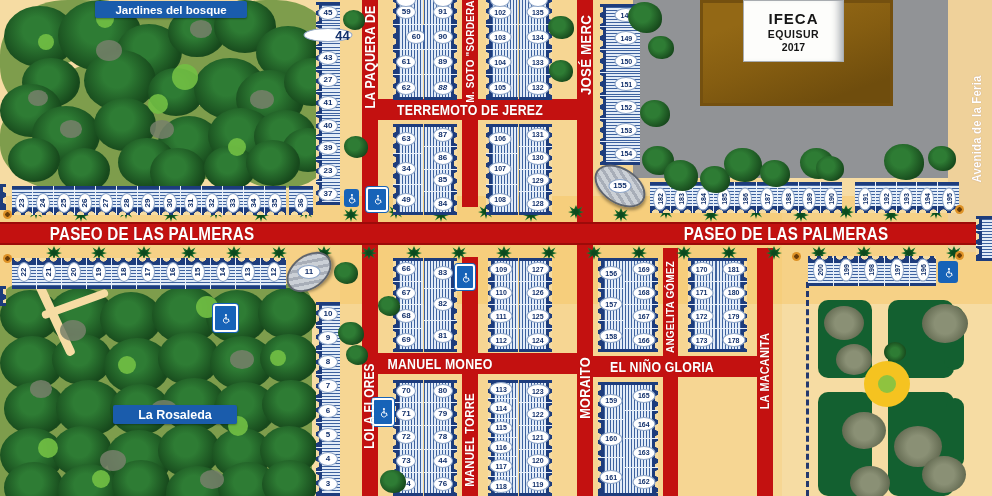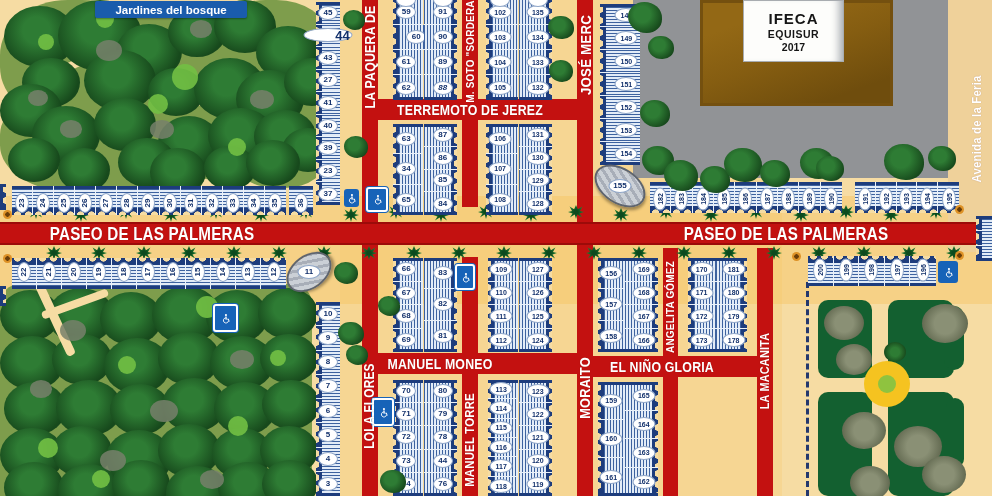--- a/index.html
+++ b/index.html
@@ -392,21 +392,21 @@
           <div style="position: absolute; background: rgb(29, 60, 124); left: 0px; right: 0px; top: 0px; height: 3px;"></div>
           <div class="num" style="width: 18px; height: 12px; font-size: 8px; left: 44%; top: 50%; transform: translate(-50%, -50%);">63</div>
         </div>
         <div class="caseta" style="background-image: repeating-linear-gradient(90deg, rgba(38, 78, 146, 0.85) 0px, rgba(38, 78, 146, 0.85) 1px, rgba(228, 237, 248, 0.95) 1px, rgba(228, 237, 248, 0.95) 3px); left: 0px; top: 30.3333px; width: 30px; height: 30.3333px; border-bottom: 1px solid rgb(234, 241, 249);">
           <div style="position: absolute; top: 0px; bottom: 0px; left: 0px; width: 6px; background: radial-gradient(6px 6px at 0% 50%, rgb(246, 220, 163) 0px, rgb(246, 220, 163) 3.2px, rgb(29, 60, 124) 3.5px) 0% 0% / 6px 11px;"></div>
           <div class="num" style="width: 18px; height: 12px; font-size: 8px; left: 44%; top: 50%; transform: translate(-50%, -50%);">34</div>
         </div>
         <div class="caseta" style="background-image: repeating-linear-gradient(90deg, rgba(38, 78, 146, 0.85) 0px, rgba(38, 78, 146, 0.85) 1px, rgba(228, 237, 248, 0.95) 1px, rgba(228, 237, 248, 0.95) 3px); left: 0px; top: 60.6667px; width: 30px; height: 30.3333px;">
           <div style="position: absolute; top: 0px; bottom: 0px; left: 0px; width: 6px; background: radial-gradient(6px 6px at 0% 50%, rgb(246, 220, 163) 0px, rgb(246, 220, 163) 3.2px, rgb(29, 60, 124) 3.5px) 0% 0% / 6px 11px;"></div>
           <div style="position: absolute; background: rgb(29, 60, 124); left: 0px; right: 0px; bottom: 0px; height: 3px;"></div>
-          <div class="num" style="width: 18px; height: 12px; font-size: 8px; left: 44%; top: 50%; transform: translate(-50%, -50%);">65</div>
+          <div class="num" style="width: 18px; height: 12px; font-size: 8px; left: 44%; top: 50%; transform: translate(-50%, -50%);">49</div>
         </div>
       </div>
       <div class="cgroup" style="left: 424px; top: 124px; width: 33px; height: 91px;">
         <div class="caseta" style="background-image: repeating-linear-gradient(90deg, rgba(38, 78, 146, 0.85) 0px, rgba(38, 78, 146, 0.85) 1px, rgba(228, 237, 248, 0.95) 1px, rgba(228, 237, 248, 0.95) 3px); left: 0px; top: 0px; width: 33px; height: 22.75px; border-bottom: 1px solid rgb(234, 241, 249);">
           <div style="position: absolute; top: 0px; bottom: 0px; right: 0px; width: 6px; background: radial-gradient(6px 6px at 100% 50%, rgb(246, 220, 163) 0px, rgb(246, 220, 163) 3.2px, rgb(29, 60, 124) 3.5px) 0% 0% / 6px 11px;"></div>
           <div style="position: absolute; background: rgb(29, 60, 124); left: 0px; right: 0px; top: 0px; height: 3px;"></div>
           <div class="num" style="width: 18px; height: 12px; font-size: 8px; left: 57%; top: 50%; transform: translate(-50%, -50%);">87</div>
         </div>
         <div class="caseta" style="background-image: repeating-linear-gradient(90deg, rgba(38, 78, 146, 0.85) 0px, rgba(38, 78, 146, 0.85) 1px, rgba(228, 237, 248, 0.95) 1px, rgba(228, 237, 248, 0.95) 3px); left: 0px; top: 22.75px; width: 33px; height: 22.75px; border-bottom: 1px solid rgb(234, 241, 249);">
           <div style="position: absolute; top: 0px; bottom: 0px; right: 0px; width: 6px; background: radial-gradient(6px 6px at 100% 50%, rgb(246, 220, 163) 0px, rgb(246, 220, 163) 3.2px, rgb(29, 60, 124) 3.5px) 0% 0% / 6px 11px;"></div>
@@ -1114,18 +1114,19 @@
         </svg>
       </div>
       <div class="lamp" style="left: 3px; top: 210px;"></div>
       <div class="lamp" style="left: 3px; top: 254px;"></div>
       <div class="lamp" style="left: 792px; top: 252px;"></div>
       <div class="lamp" style="left: 955px; top: 205px;"></div>
       <div class="lamp" style="left: 955px; top: 251px;"></div>
     </div>
 
   <div class="blueband" style="left:95px;top:1px;width:152px;height:17px;font-size:11.5px">Jardines del bosque</div>
+  <div class="blueband" style="left:113px;top:405px;width:124px;height:19px;font-size:12.5px">La Rosaleda</div>
   <div class="slabel" style="left:152px;top:234px;font-size:16px">PASEO DE LAS PALMERAS</div>
   <div class="slabel" style="left:786px;top:234px;font-size:16px">PASEO DE LAS PALMERAS</div>
   <div class="slabel v" style="left:977px;top:129px;font-size:12px">Avenida de la Feria</div>
 
   <div class="abs" id="dash" style="z-index: 3; left: 806px; top: 282px; height: 214px; width: 0px; border-left: 3px dashed rgb(36, 56, 110);"></div>
 </div>
 
 </body></html>

